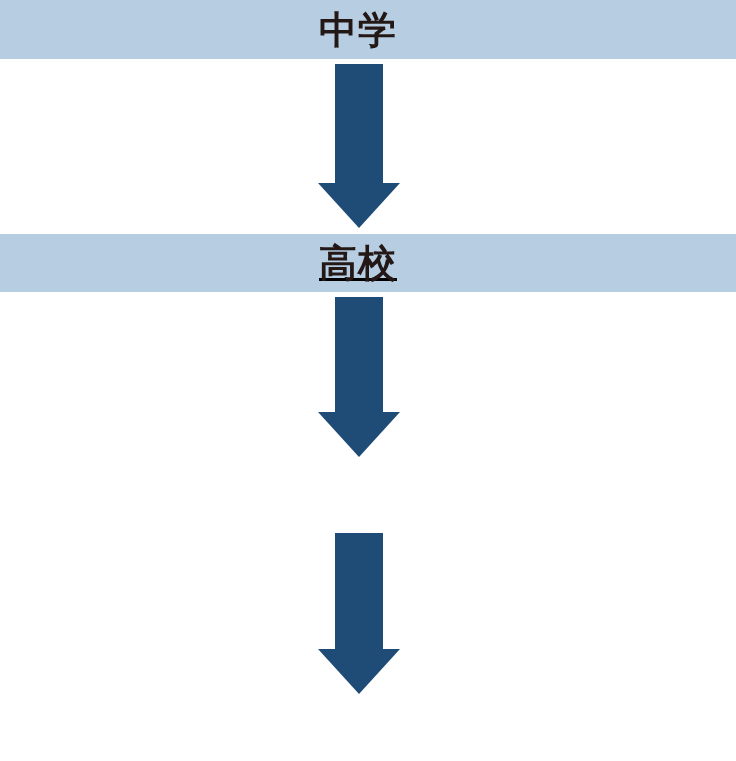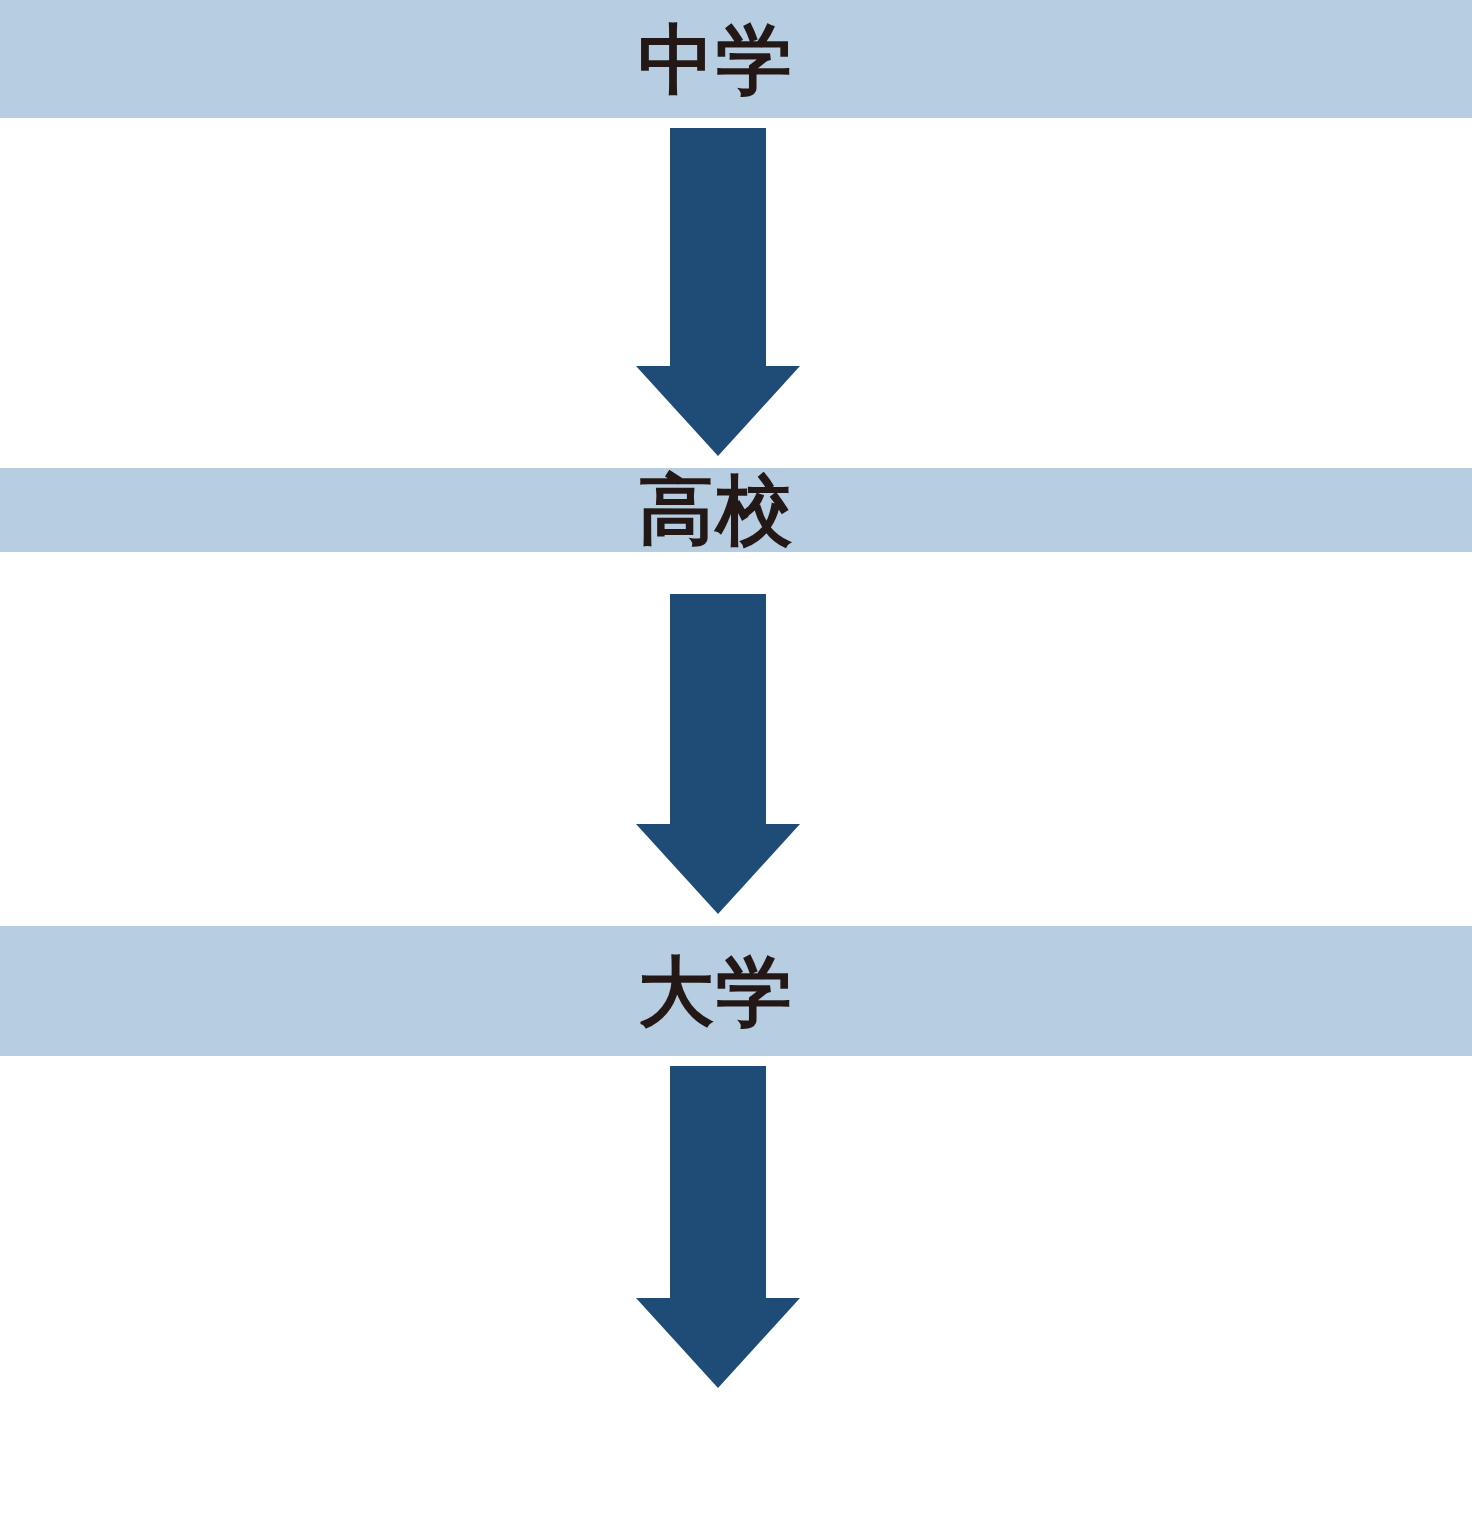--- a/index.html
+++ b/index.html
@@ -33,21 +33,21 @@
     font-size: 38px;
     font-weight: 700;
     color: var(--label-text);
     letter-spacing: 1px;
     
     transform: translateX(-10px);
     white-space: nowrap;
     line-height: 1;
   }
   .bar-1 { top: 0px;   height: 59px; text-align: right; }
-  .bar-2 { top: 234px; height: 42px; }
+  .bar-2 { top: 234px; height: 58px; text-decoration: underline; }
   .bar-3 { top: 463px; height: 65px; }
   .bar-4 { top: 700px; height: 61px; }
 
   .arrow {
     position: absolute;
     left: 0;
     top: 0;
     width: 736px;
     height: 0;
   }
@@ -89,23 +89,20 @@
 
   <div class="bar bar-2">
     <span class="bar-label">高校</span>
   </div>
 
   <div class="arrow arrow-2">
     <div class="arrow-shaft"></div>
     <div class="arrow-head"></div>
   </div>
 
-  <div class="bar bar-3">
-    <span class="bar-label">大学</span>
-  </div>
 
   <div class="arrow arrow-3">
     <div class="arrow-shaft"></div>
     <div class="arrow-head"></div>
   </div>
 
 
 </div>
 
 </body></html>

